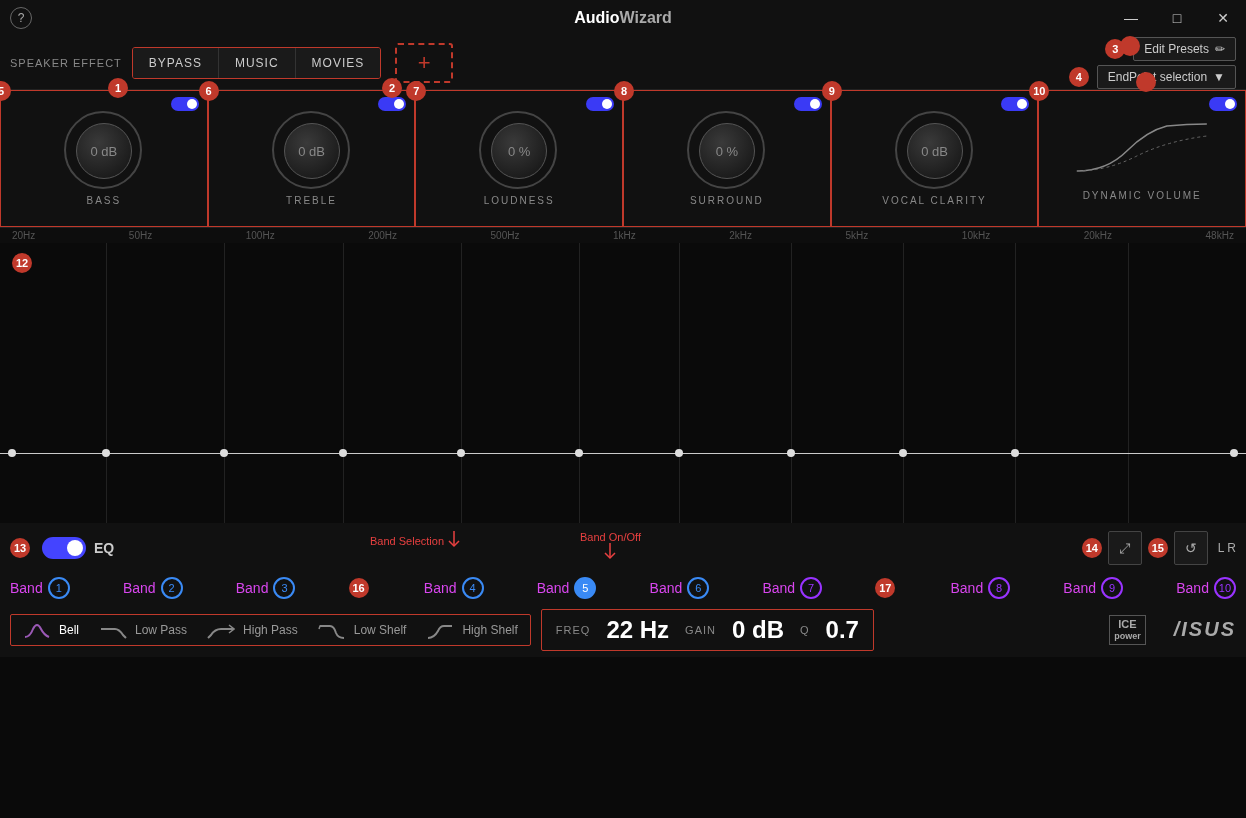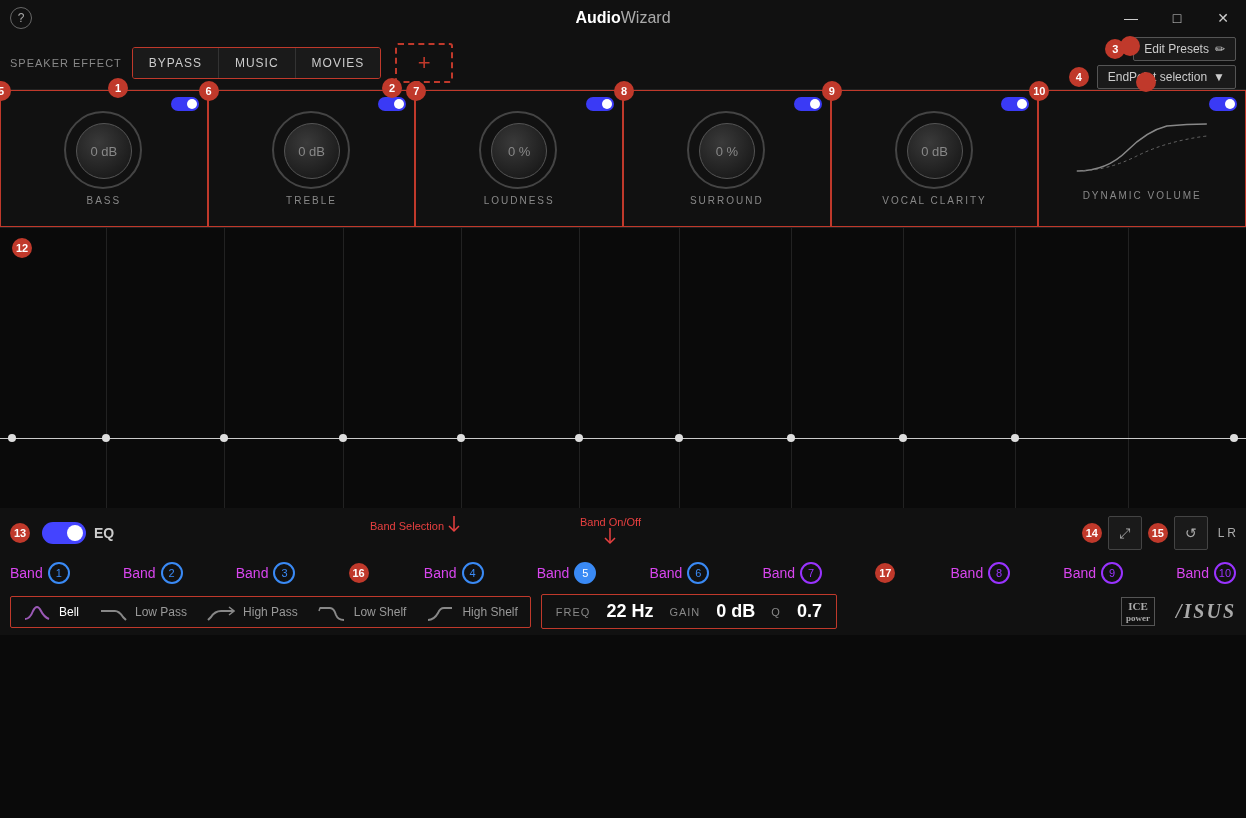--- a/index.html
+++ b/index.html
@@ -20,21 +20,21 @@
       justify-content: center;
       height: 36px;
       background: #111;
       position: relative;
     }
     .title-bar-title {
       font-size: 16px;
       color: #ddd;
     }
     .title-bar-title span.bold { color: #fff; font-weight: bold; }
-    .title-bar-title span.light { color: #aaa; font-weight: normal; }
+    .title-bar-title span.light { color: #aaa; font-weight: bold; }
     .window-controls {
       position: absolute;
       right: 0;
       top: 0;
       display: flex;
       align-items: center;
       height: 36px;
     }
     .win-btn {
       width: 46px;
@@ -375,21 +375,21 @@
       margin-left: 10px;
       border-radius: 2px;
     }
     .fgq-label {
       color: #888;
       font-size: 11px;
       letter-spacing: 1px;
     }
     .fgq-value {
       color: #fff;
-      font-size: 18px;
+      font-size: 24px;
       font-weight: bold;
     }
 
     .main-content {
       display: flex;
       flex-direction: column;
       height: calc(818px - 36px - 54px);
     }
 
     .eq-section {
@@ -547,20 +547,33 @@
         <path d="M10,55 Q40,55 60,35 Q80,15 100,10 Q120,8 140,8" stroke="#888" stroke-width="1.5" fill="none"></path>
         <path d="M10,55 Q40,55 70,40 Q100,25 140,20" stroke="#666" stroke-width="1" fill="none" stroke-dasharray="3,3"></path>
       </svg>
       <div class="effect-label">DYNAMIC VOLUME</div>
     </div>
 
   </div>
 
   <div class="eq-section">
 
+    <div class="freq-labels">
+      <span>20Hz</span>
+      <span>50Hz</span>
+      <span>100Hz</span>
+      <span>200Hz</span>
+      <span>500Hz</span>
+      <span>1kHz</span>
+      <span>2kHz</span>
+      <span>5kHz</span>
+      <span>10kHz</span>
+      <span>20kHz</span>
+      <span>48kHz</span>
+    </div>
 
     <div class="eq-canvas" style="position:relative;">
 
       <div class="annotation-badge" style="position:absolute; top:10px; left:12px; z-index:5;">12</div>
 
       <div class="vline" style="left:8.5%;"></div>
       <div class="vline" style="left:18%;"></div>
       <div class="vline" style="left:27.5%;"></div>
       <div class="vline" style="left:37%;"></div>
       <div class="vline" style="left:46.5%;"></div>
@@ -709,21 +722,21 @@
 
         <div class="freq-gain-group">
           <span class="fgq-label">FREQ</span>
           <span class="fgq-value">22 Hz</span>
           <span class="fgq-label">GAIN</span>
           <span class="fgq-value">0 dB</span>
           <span class="fgq-label">Q</span>
           <span class="fgq-value">0.7</span>
         </div>
 
-        <div style="margin-left:auto; display:flex; align-items:center; gap:21px;font-family:Liberation Serif, serif;">
+        <div style="margin-left:auto; display:flex; align-items:center; gap:28px;">
           <div style="color:#aaa; font-size:9px; font-weight:bold; line-height:1.2; text-align:center; border:1px solid #555; padding:2px 4px;">
             <span style="font-size:11px; font-weight:bold;">ICE</span><br><span>power</span>
           </div>
           <div style="color:#aaa; font-size:20px; font-weight:bold; font-style:italic; letter-spacing:2px;">/ISUS</div>
         </div>
       </div>
     </div>
   </div>
 </div>
 

